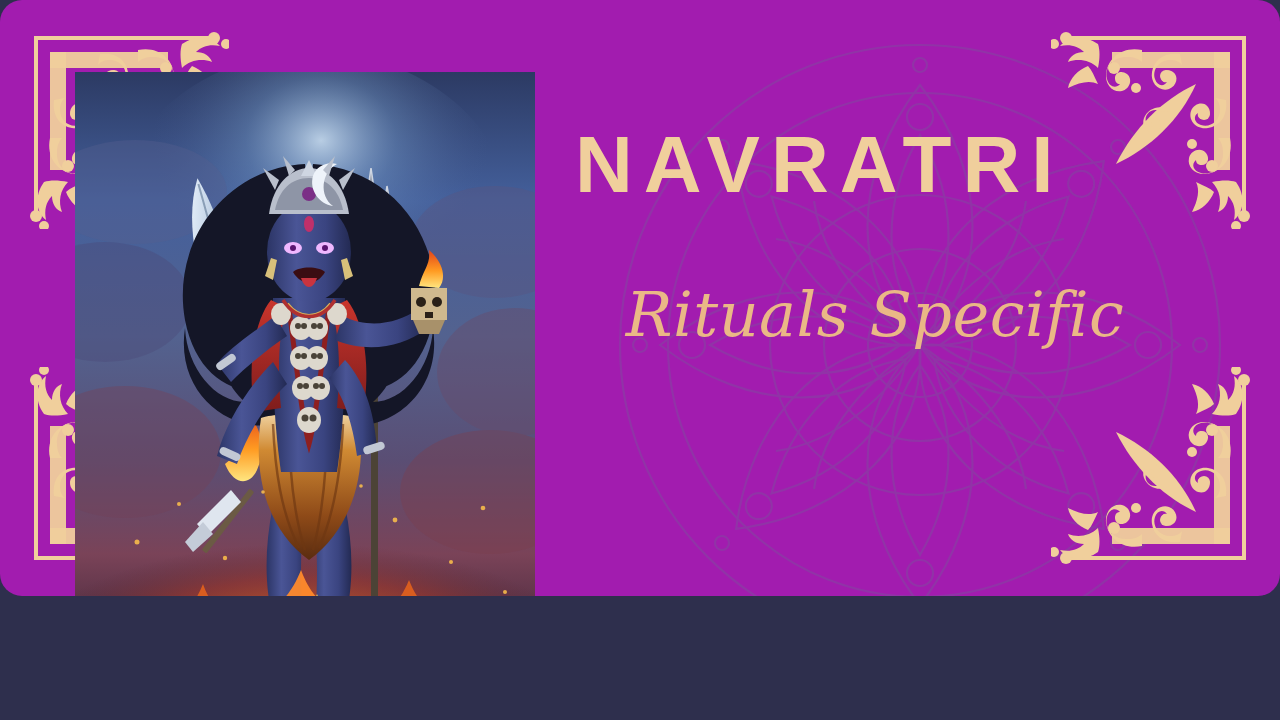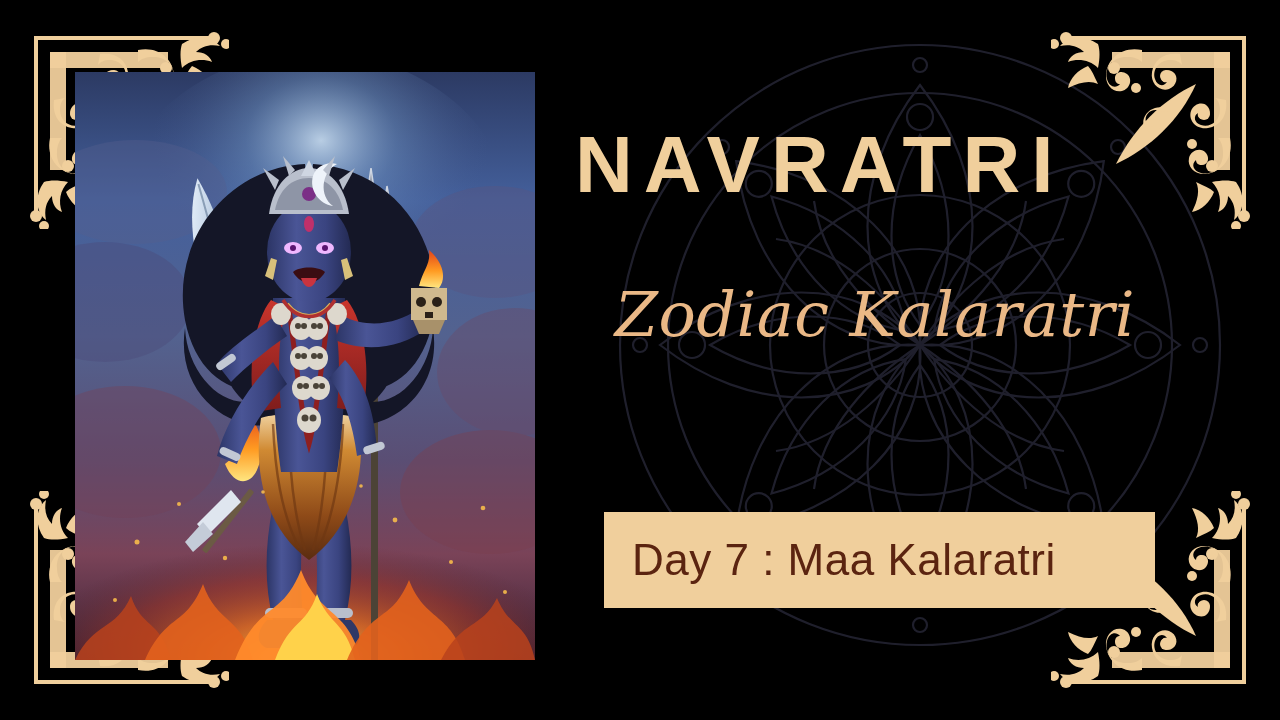--- a/index.html
+++ b/index.html
@@ -3,24 +3,25 @@
 <meta charset="utf-8">
 <style>
   html, body {
     margin: 0;
     padding: 0;
     background: #2e2f4d;
   }
   .poster {
     position: relative;
     width: 1280px;
-    height: 720px;
+    height: 596px;
     overflow: hidden;
-    background: #000000;
+    background: #a21caf;
     font-family: "Liberation Sans", sans-serif;
+    border-radius: 22px;
   }
 
   
   .mandala {
     position: absolute;
     left: 600px;
     top: 25px;
     width: 640px;
     height: 640px;
     opacity: 0.33;
@@ -403,21 +404,18 @@
         <circle cx="430" cy="520" r="2"></circle>
           <circle cx="40" cy="528" r="2"></circle>
       </g>
     </svg>
   </div>
 
   <div class="content">
     <div class="title">NAVRATRI</div>
 
     <div class="script">
-      <span class="l1">Zodiac Kalaratri</span>
+      <span class="l1">Rituals Specific</span>
     </div>
 
-    <div class="banner">
-      <span class="banner-text">Day 7 : Maa Kalaratri</span>
-    </div>
   </div>
 
 </div>
 
 </body></html>

